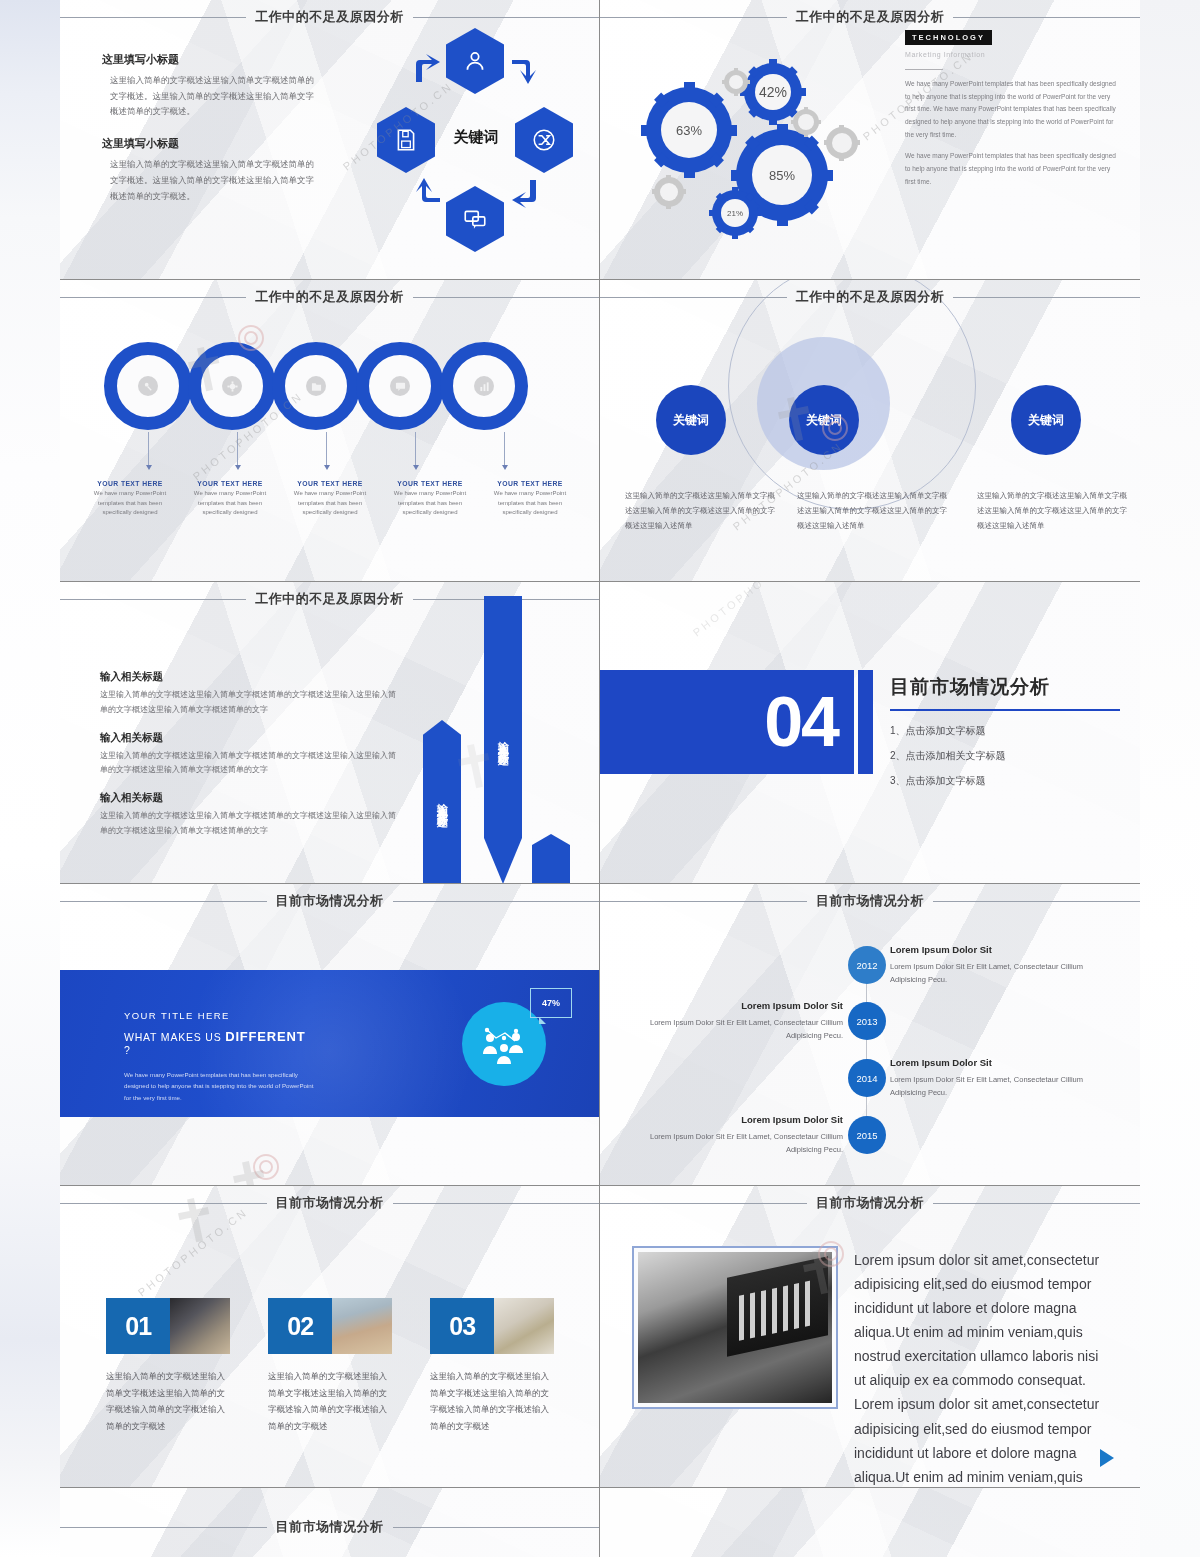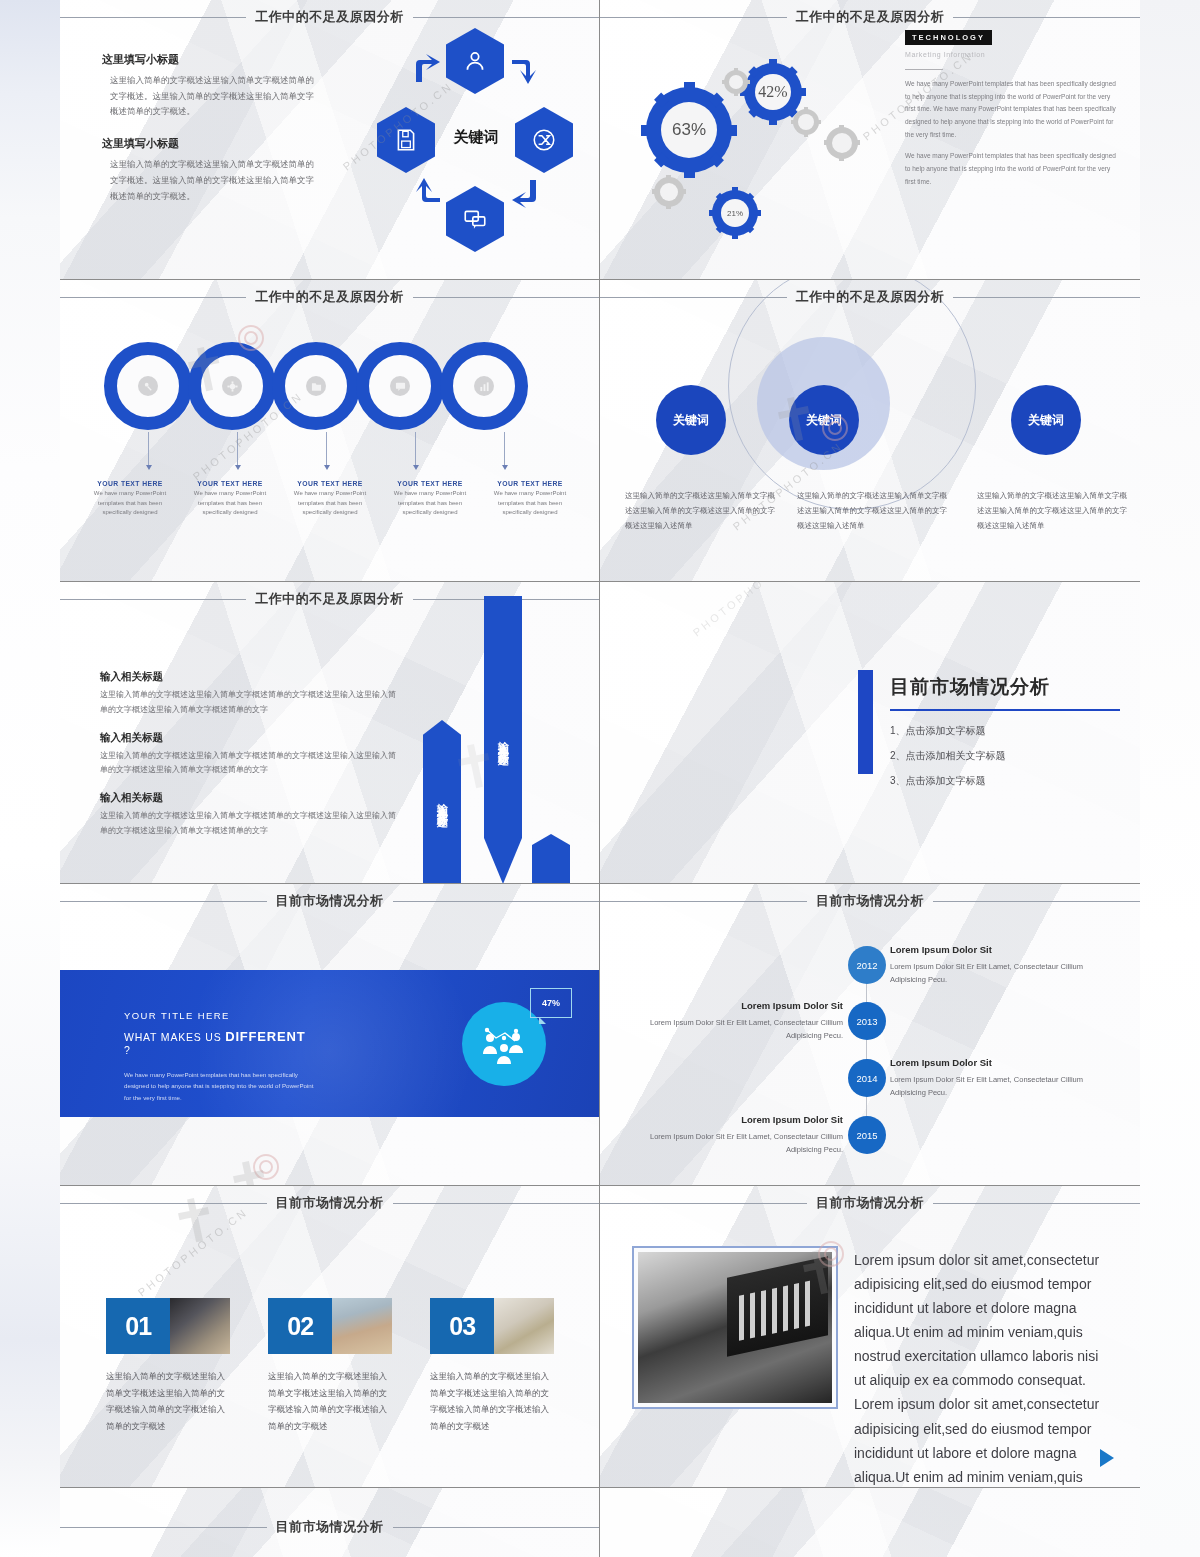--- a/index.html
+++ b/index.html
@@ -282,44 +282,56 @@
     <div class="sl-head">
       <div class="rule"></div>
       <div class="t">工作中的不足及原因分析</div>
       <div class="rule"></div>
     </div>
 
     <div class="gears">
 
       <div class="gear" style="left:6px;top:42px;width:86px;height:86px;">
         <div class="ring"></div>
-        <div class="hole" style="inset:15px;font-size:17px;">63%</div>
+        <div class="hole" style="inset:15px;font-size:13px;">63%</div>
         <div class="tooth" style="left:38px;top:-5px;width:11px;height:10px;"></div>
         <div class="tooth" style="left:38px;bottom:-5px;width:11px;height:10px;"></div>
         <div class="tooth" style="top:38px;left:-5px;width:10px;height:11px;"></div>
         <div class="tooth" style="top:38px;right:-5px;width:10px;height:11px;"></div>
         <div class="tooth" style="left:10px;top:8px;width:11px;height:10px;transform:rotate(45deg);"></div>
         <div class="tooth" style="right:10px;top:8px;width:11px;height:10px;transform:rotate(-45deg);"></div>
         <div class="tooth" style="left:10px;bottom:8px;width:11px;height:10px;transform:rotate(-45deg);"></div>
         <div class="tooth" style="right:10px;bottom:8px;width:11px;height:10px;transform:rotate(45deg);"></div>
       </div>
 
       <div class="gear" style="left:104px;top:18px;width:58px;height:58px;">
         <div class="ring"></div>
-        <div class="hole" style="inset:11px;font-size:16px;font-family:Liberation Serif, serif;">42%</div>
+        <div class="hole" style="inset:11px;font-size:14px;">42%</div>
         <div class="tooth" style="left:25px;top:-4px;width:8px;height:8px;"></div>
         <div class="tooth" style="left:25px;bottom:-4px;width:8px;height:8px;"></div>
         <div class="tooth" style="top:25px;left:-4px;width:8px;height:8px;"></div>
         <div class="tooth" style="top:25px;right:-4px;width:8px;height:8px;"></div>
         <div class="tooth" style="left:6px;top:5px;width:8px;height:8px;transform:rotate(45deg);"></div>
         <div class="tooth" style="right:6px;top:5px;width:8px;height:8px;transform:rotate(-45deg);"></div>
         <div class="tooth" style="left:6px;bottom:5px;width:8px;height:8px;transform:rotate(-45deg);"></div>
         <div class="tooth" style="right:6px;bottom:5px;width:8px;height:8px;transform:rotate(45deg);"></div>
       </div>
 
+      <div class="gear" style="left:96px;top:84px;width:92px;height:92px;">
+        <div class="ring"></div>
+        <div class="hole" style="inset:16px;font-size:13px;">85%</div>
+        <div class="tooth" style="left:41px;top:-5px;width:11px;height:10px;"></div>
+        <div class="tooth" style="left:41px;bottom:-5px;width:11px;height:10px;"></div>
+        <div class="tooth" style="top:41px;left:-5px;width:10px;height:11px;"></div>
+        <div class="tooth" style="top:41px;right:-5px;width:10px;height:11px;"></div>
+        <div class="tooth" style="left:11px;top:9px;width:11px;height:10px;transform:rotate(45deg);"></div>
+        <div class="tooth" style="right:11px;top:9px;width:11px;height:10px;transform:rotate(-45deg);"></div>
+        <div class="tooth" style="left:11px;bottom:9px;width:11px;height:10px;transform:rotate(-45deg);"></div>
+        <div class="tooth" style="right:11px;bottom:9px;width:11px;height:10px;transform:rotate(45deg);"></div>
+      </div>
 
       <div class="gear" style="left:72px;top:145px;width:46px;height:46px;">
         <div class="ring"></div>
         <div class="hole" style="inset:9px;font-size:8px;">21%</div>
         <div class="tooth" style="left:20px;top:-3px;width:6px;height:6px;"></div>
         <div class="tooth" style="left:20px;bottom:-3px;width:6px;height:6px;"></div>
         <div class="tooth" style="top:20px;left:-3px;width:6px;height:6px;"></div>
         <div class="tooth" style="top:20px;right:-3px;width:6px;height:6px;"></div>
         <div class="tooth" style="left:5px;top:4px;width:6px;height:6px;transform:rotate(45deg);"></div>
         <div class="tooth" style="right:5px;top:4px;width:6px;height:6px;transform:rotate(-45deg);"></div>
@@ -501,20 +513,23 @@
     </div>
 
     <div class="varrow va-tall">输入相关文字标题</div>
     <div class="varrow va-mid">输入相关文字标题</div>
     <div class="va-stub"></div>
     <div class="wm-glyph" style="left:390px;top:150px;opacity:.12;">✝</div>
   </div>
 
   <div class="slide">
     <div class="bg"></div>
+    <div class="num-bar">
+      <div class="n">04</div>
+    </div>
     <div class="num-tick"></div>
     <div class="s6-right">
       <div class="s6-title">目前市场情况分析</div>
       <div class="s6-rule"></div>
       <div class="s6-li">1、点击添加文字标题</div>
       <div class="s6-li">2、点击添加相关文字标题</div>
       <div class="s6-li">3、点击添加文字标题</div>
     </div>
     <div class="wm" style="left:80px;top:4px;opacity:.2;">PHOTOPHOTO.CN</div>
   </div>

